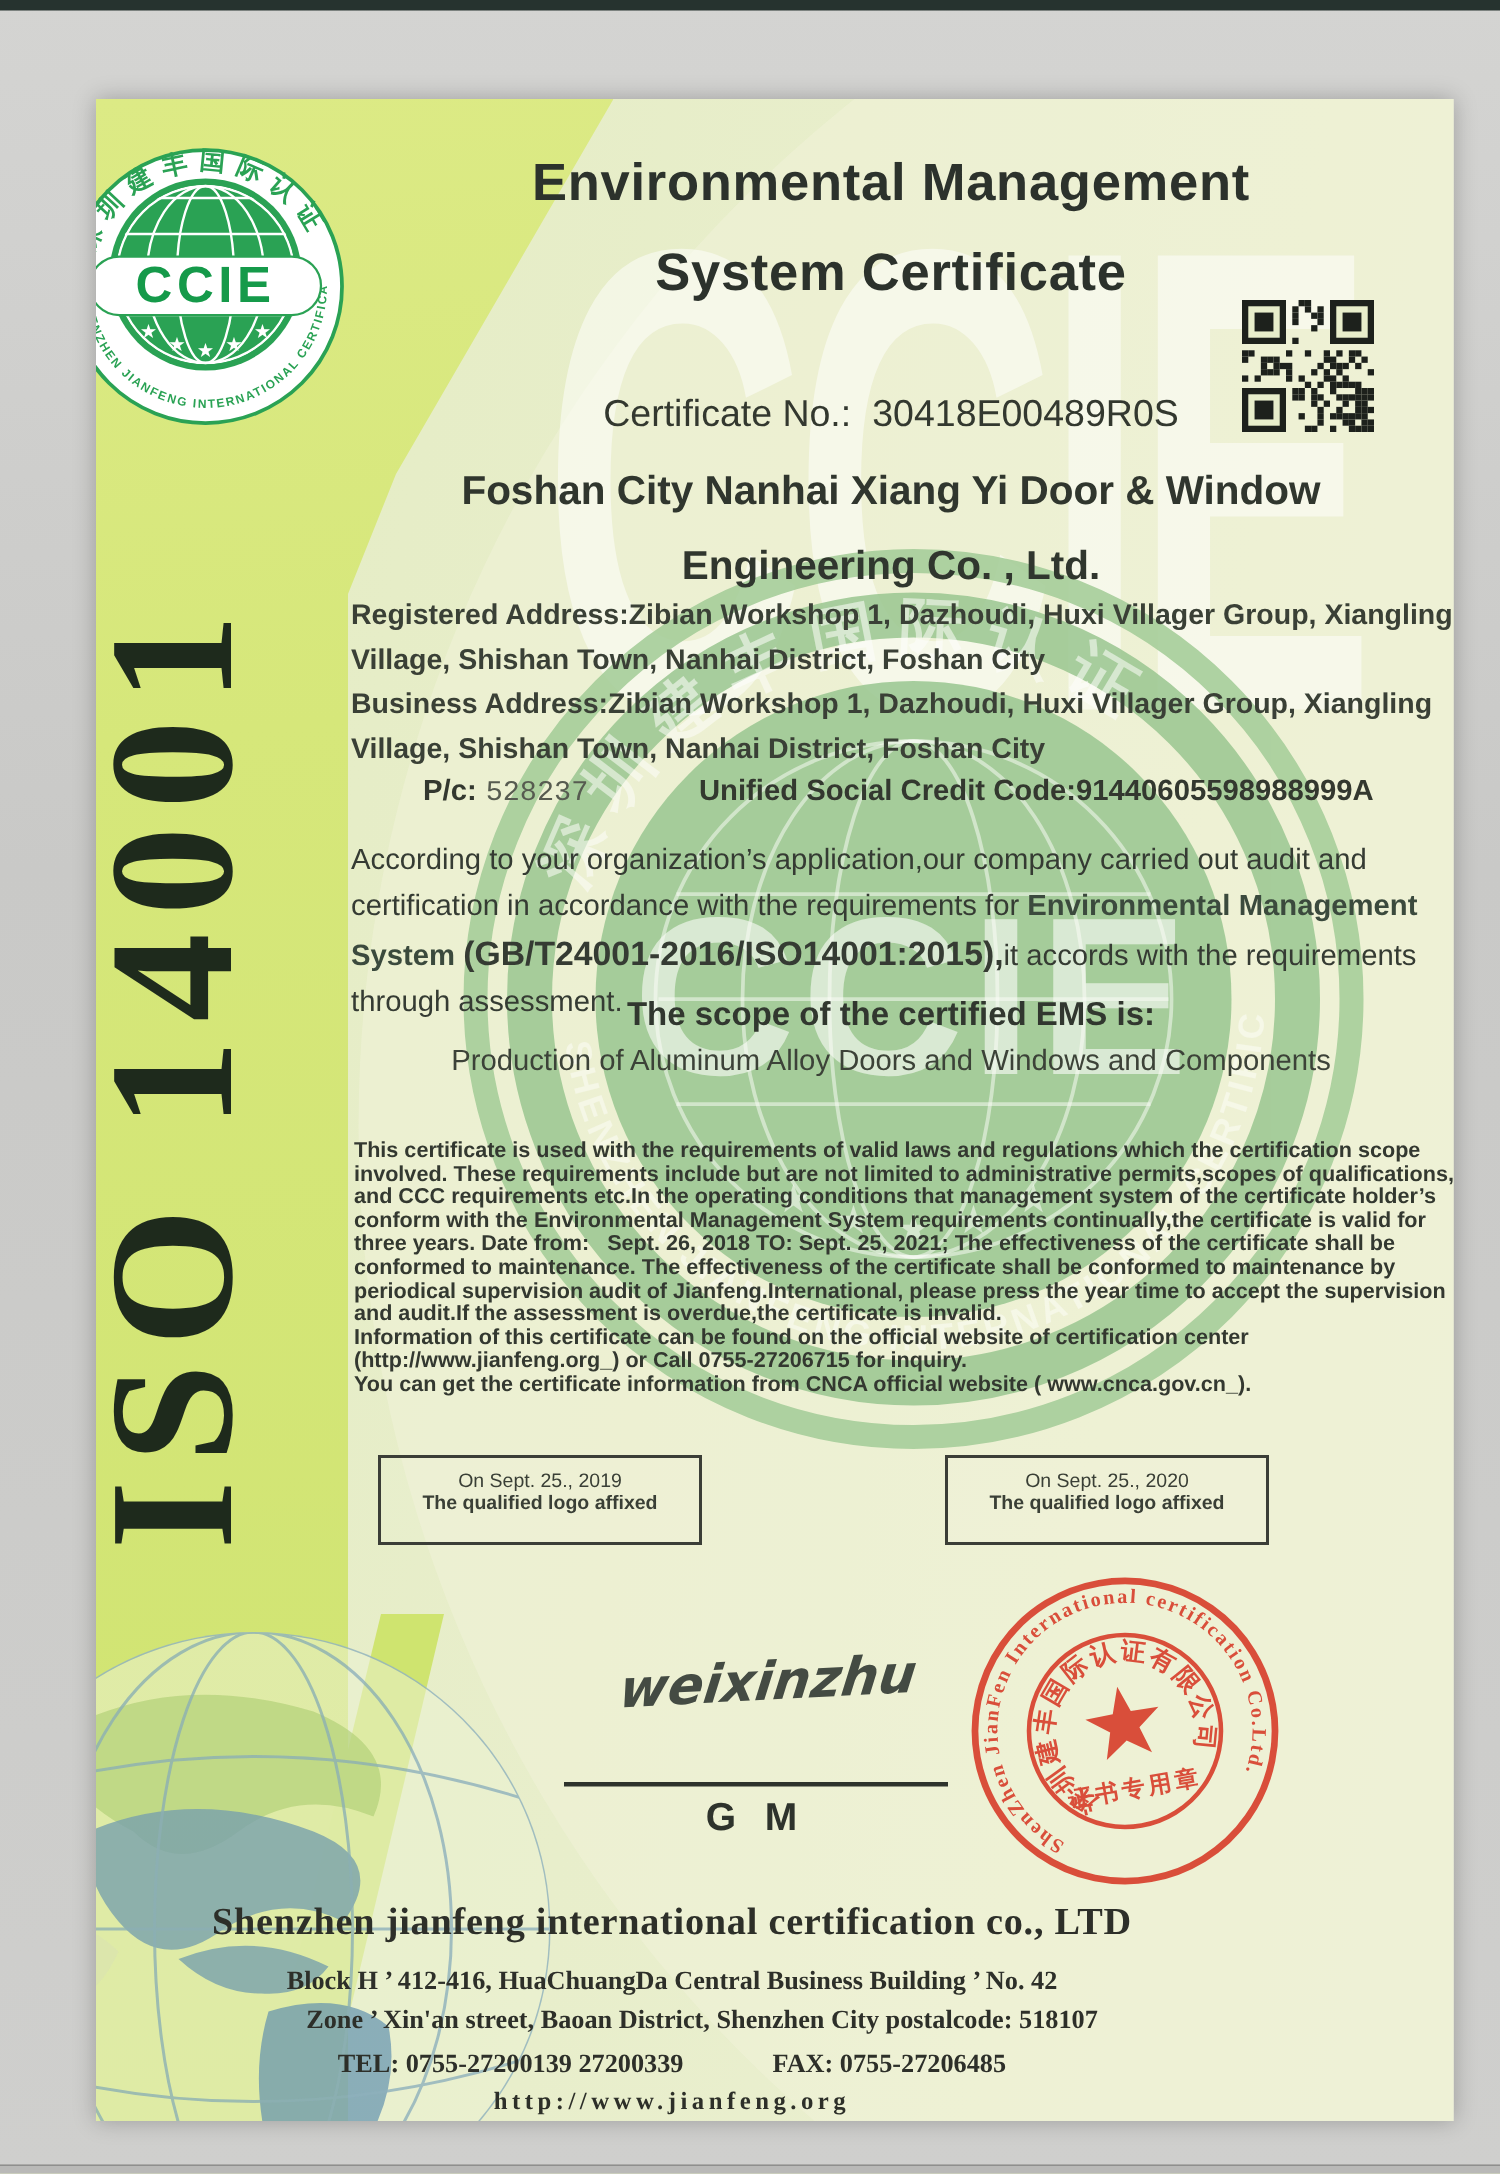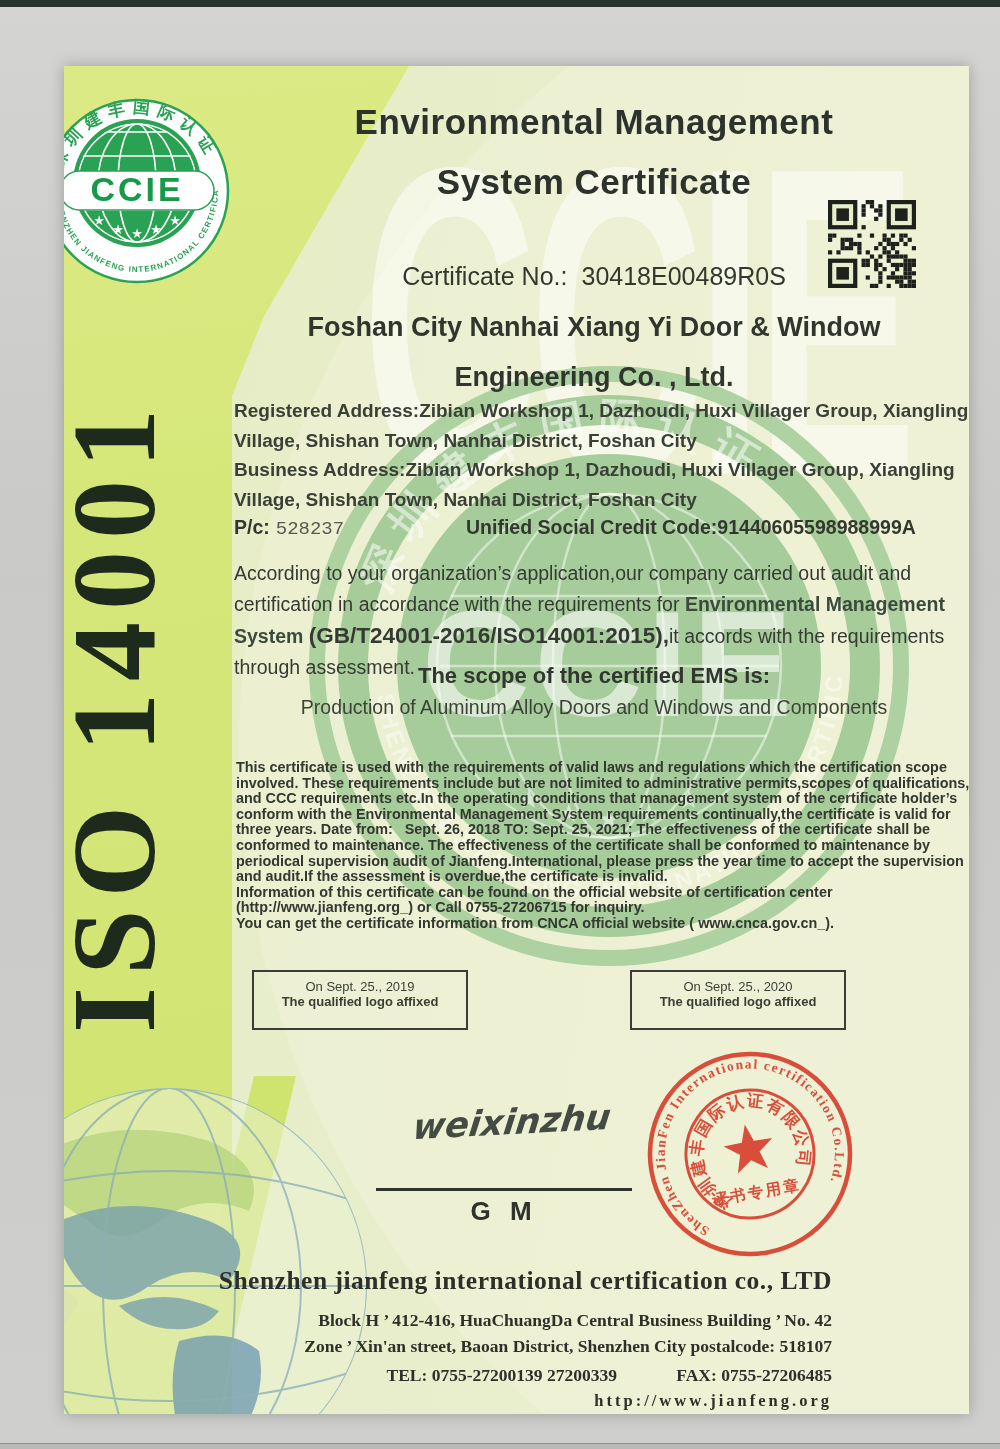--- a/index.html
+++ b/index.html
@@ -58,21 +58,21 @@
   .cert-line{position:absolute;left:200px;top:196px;width:660px;text-align:center;font-size:25px;font-weight:400;color:#33382f;}
   .cert-line .lbl{margin-right:14px;}
 
   .qr{position:absolute;left:764px;top:134px;width:88px;height:88px;}
 
   .company{position:absolute;left:150px;top:236px;width:760px;text-align:center;font-size:27px;font-weight:700;color:#30362e;line-height:50px;}
 
   .addr{position:absolute;left:170px;top:330px;width:742px;font-size:19px;font-weight:600;line-height:29.5px;color:#3a4036;}
 
   .pc-row{position:absolute;left:170px;top:450px;width:742px;height:30px;color:#33382f;}
-  .pc-label{font-size:19.5px;font-weight:700;}
+  .pc-label{font-size:19.5px;font-weight:700;margin-left:48px;}
   .pc-value{font-family:Liberation Mono, monospace;font-size:19px;font-weight:400;color:#565b50;margin-left:6px;}
   .uscc{position:absolute;left:232px;top:0;font-size:19.5px;font-weight:700;}
 
   .statement{position:absolute;left:170px;top:492px;width:716px;font-size:19.5px;font-weight:500;line-height:31px;color:#353b33;}
   .statement .seg-ems{font-weight:600;color:#3b4a3d;}
   .statement .seg-std{font-weight:700;font-size:22.5px;}
 
   .scope-head{position:absolute;left:170px;top:597px;width:720px;text-align:center;font-size:22px;font-weight:700;color:#31372f;}
   .scope-text{position:absolute;left:150px;top:630px;width:760px;text-align:center;font-size:19.5px;font-weight:500;color:#3c4238;}
   .issued{position:absolute;left:170px;top:660px;width:720px;text-align:center;color:#31372f;}
@@ -92,21 +92,21 @@
   .sig-name{
     position:absolute;left:318px;top:1036px;width:260px;text-align:center;
     font-family:"DejaVu Sans",sans-serif;font-style:italic;font-weight:700;font-size:35px;color:#444b43;
     transform:rotate(-3deg) skewX(-10deg);
   }
   .sig-line{position:absolute;left:312px;top:1122px;width:256px;height:3px;background:#2e332c;}
   .sig-title{position:absolute;left:312px;top:1130px;width:256px;text-align:center;font-size:26px;font-weight:700;letter-spacing:6px;color:#2e332c;}
 
   .stamp{position:absolute;left:578px;top:980px;width:216px;height:216px;opacity:.93;mix-blend-mode:multiply;}
 
-  .footer{position:absolute;left:0;top:1200px;width:768px;text-align:right;color:#2d2f29;font-family:"Liberation Serif",serif;}
+  .footer{position:absolute;left:0;top:1200px;width:768px;text-align:center;color:#2d2f29;font-family:"Liberation Serif",serif;}
   .footer .name{font-size:25.5px;font-weight:700;letter-spacing:.5px;}
   .footer .a1{font-size:17.5px;font-weight:700;margin-top:14px;}
   .footer .a2{font-size:17.5px;font-weight:700;margin-top:5px;margin-left:40px;}
   .footer .telfax{font-size:17.5px;font-weight:700;margin-top:8px;}
   .footer .telfax .fax{margin-left:55px;}
   .footer .url{font-size:16.5px;font-weight:700;letter-spacing:3px;margin-top:5px;}
 </style>
 </head>
 <body>
 

